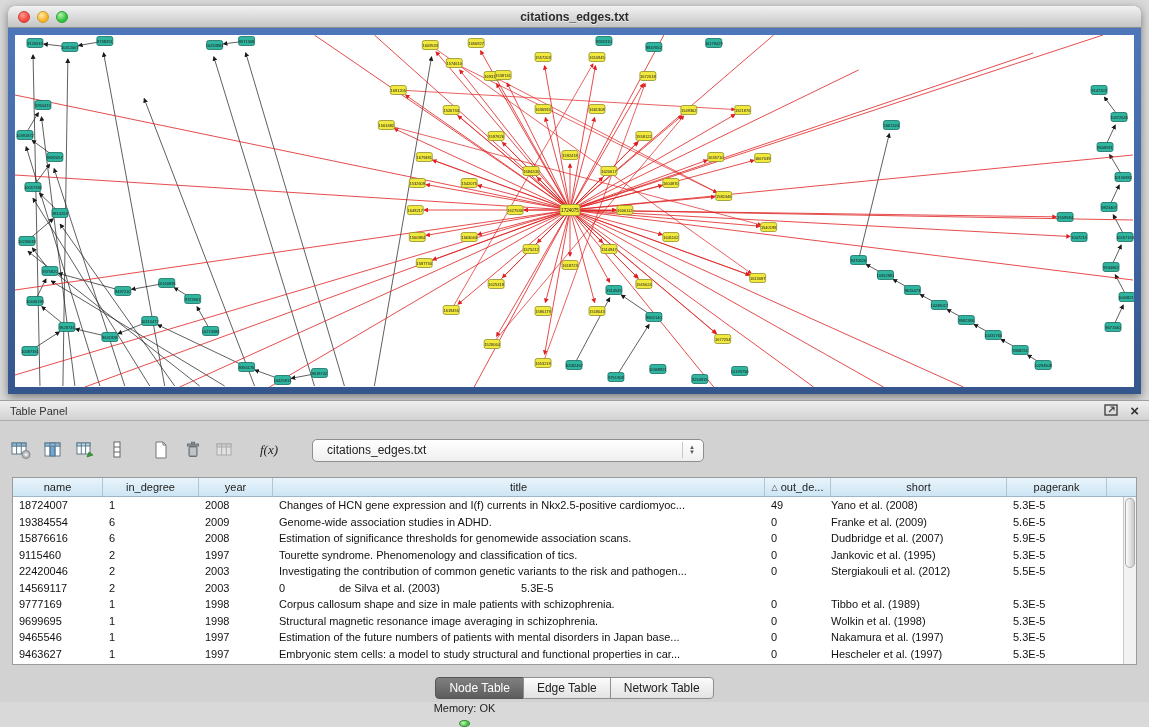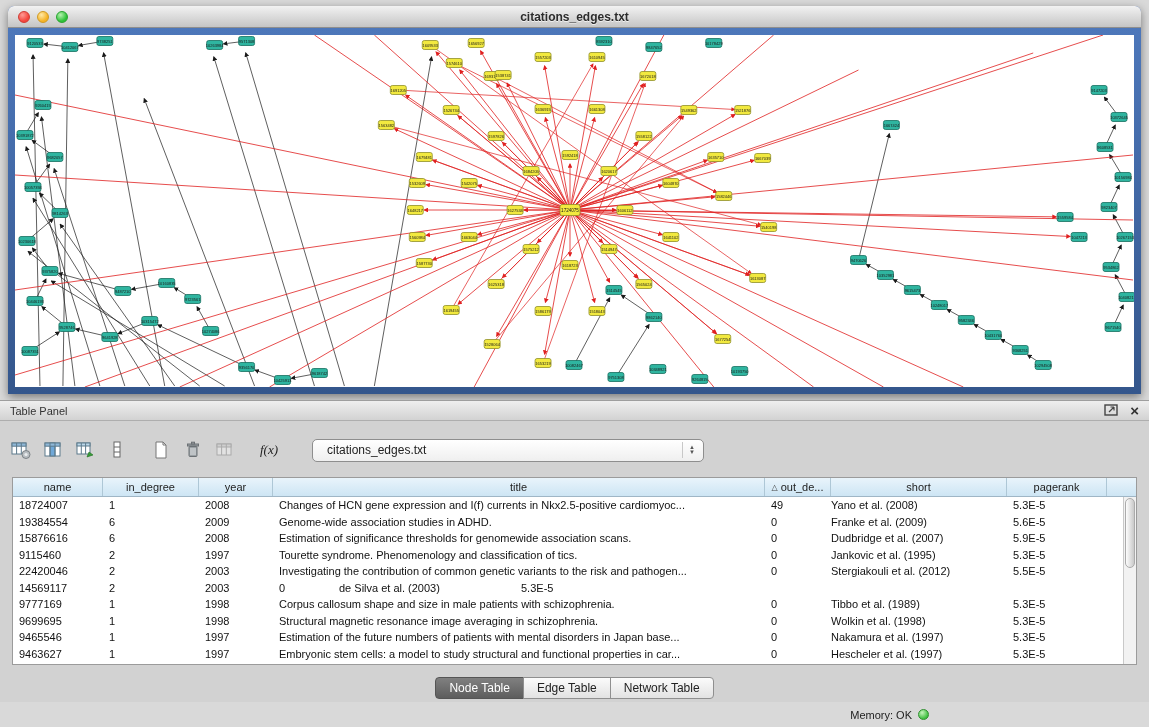--- a/index.html
+++ b/index.html
@@ -62,21 +62,21 @@
 
   .tabsrow { display:flex; justify-content:center; margin-top:8px; }
   .tab { font-size:12px; padding:3px 13px; border:1px solid #8f8f8f;
     background:linear-gradient(#fbfbfb,#e2e2e2); color:#222; margin-left:-1px; }
   .tab:first-child { border-radius:4px 0 0 4px; margin-left:0; }
   .tab:last-child  { border-radius:0 4px 4px 0; }
   .tab.active { background:linear-gradient(#808080,#5d5d5d); color:#fff; border-color:#555;text-align:center; }
 
   .statusbar { position:absolute; left:0; bottom:0; width:939px; height:25px; background:#d9d9d9;
     display:flex; align-items:center; justify-content:flex-end; gap:6px; padding-right:10px;
-    font-size:11px; color:#222; }
+    font-size:11px; color:#222;flex-direction:column; }
   .memdot { width:11px; height:11px; border-radius:50%;
     background:radial-gradient(circle at 35% 30%,#c4f4ba,#3fbf3f 70%); border:1px solid #2d8f2d; }
 </style>
 </head>
 <body>
 
 <div class="desktop">
 
   <div class="net-window">
     <div class="titlebar">

